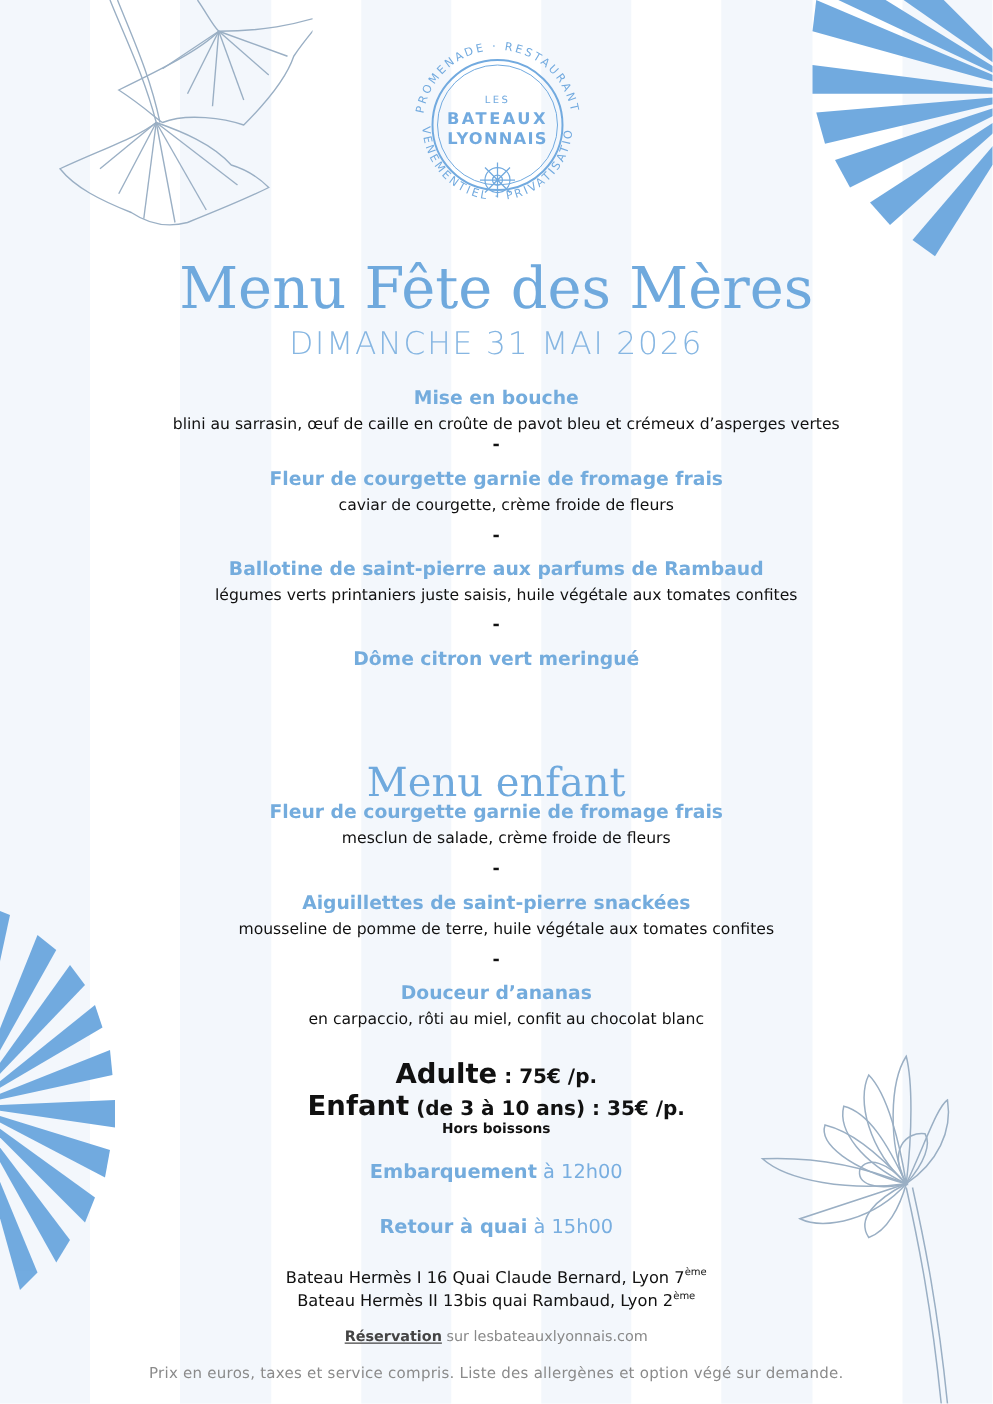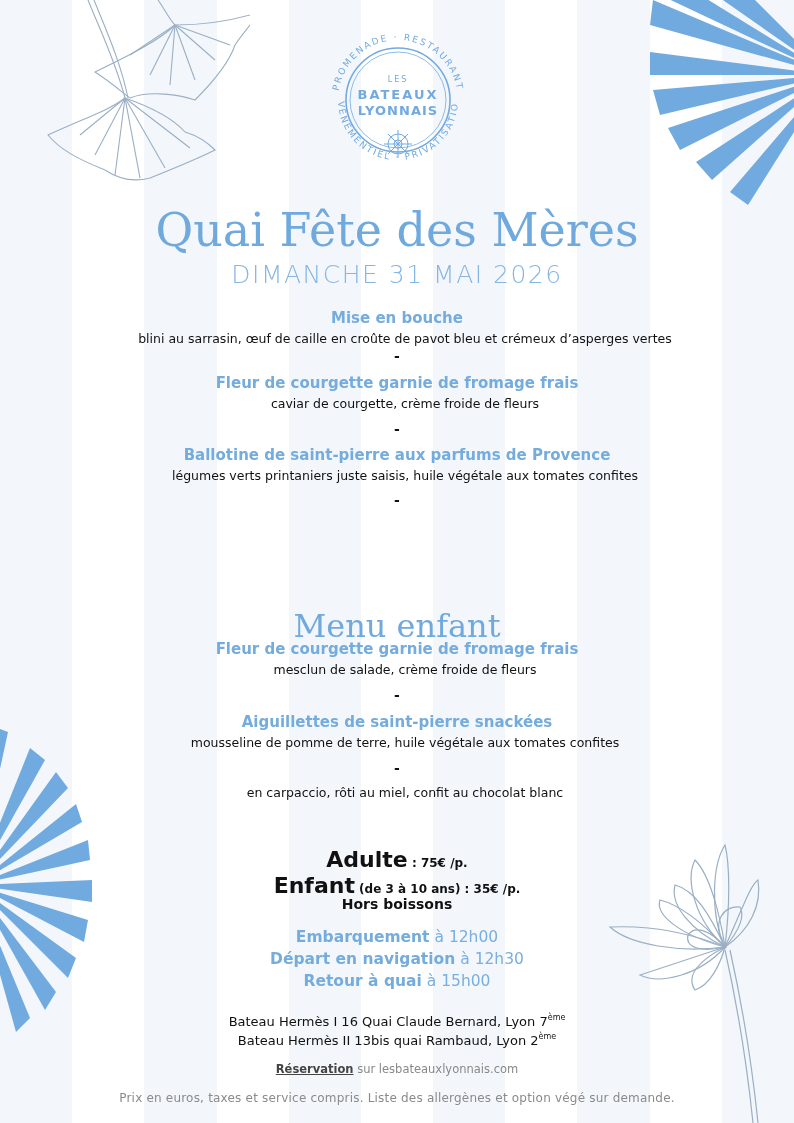--- a/index.html
+++ b/index.html
@@ -12,22 +12,22 @@
   .logo { position:absolute; left:316px; top:18px; width:164px; height:164px; }
   .title { position:absolute; left:0; right:0; top:199px; font-family:"DejaVu Serif", serif; font-size:46px; color:#6fa9dd; letter-spacing:0px; font-weight:normal; line-height:62px; }
   .date { position:absolute; left:0; right:0; top:260px; font-family:"DejaVu Sans", sans-serif; font-size:25px; color:#86b6e2; letter-spacing:1.5px; font-weight:300; }
   .course { position:absolute; left:0; right:0; }
   .dish-name { font-family:"DejaVu Sans", sans-serif; font-weight:bold; color:#74acdd; font-size:15px; line-height:22px; }
   .dish-desc { font-family:"DejaVu Sans", sans-serif; color:#111; font-size:12.5px; line-height:20px;padding-left:16px; }
   .sep { position:absolute; left:0; right:0; font-family:"DejaVu Sans", sans-serif; font-weight:bold; color:#111; font-size:14px; line-height:14px; }
   .subtitle { position:absolute; left:0; right:0; top:604px; font-family:"DejaVu Serif", serif; font-size:32px; color:#6fa9dd; line-height:44px; }
   .price { position:absolute; left:0; right:0; color:#111; font-family:"DejaVu Sans", sans-serif; }
   .price .big { font-size:22px; font-weight:bold; }
-  .price .small { font-size:12px; font-weight:bold; }
-  .hors { position:absolute; left:0; right:0; top:896px; font-size:14px; font-weight:bold; color:#111; }
+  .price .small { font-size:16px; font-weight:bold; }
+  .hors { position:absolute; left:0; right:0; top:896px; font-size:11px; font-weight:bold; color:#111; }
   .sched { position:absolute; left:0; right:0; font-size:15.5px; color:#78aee0; line-height:21px; }
   .sched b { color:#74acdd; }
   .addr { position:absolute; left:0; right:0; font-size:13px; color:#111; line-height:19px; }
   .addr b { font-weight:normal; }
   .addr sup { font-size:8px; vertical-align:6px; }
   .resa { position:absolute; left:0; right:0; top:1062px; font-size:11.5px; color:#888; }
   .resa b { color:#444; font-weight:bold;text-decoration:underline; }
   .foot { position:absolute; left:0; right:0; top:1091px; font-size:12px; color:#8a8a8a; letter-spacing:0.2px; }
 </style>
 </head>
@@ -132,76 +132,75 @@
     <text x="82" y="64" text-anchor="middle" font-family="DejaVu Sans, sans-serif" font-size="8" fill="#72aadf" letter-spacing="2">LES</text>
     <text x="82" y="81" text-anchor="middle" font-family="DejaVu Sans, sans-serif" font-weight="bold" font-size="13" fill="#72aadf" letter-spacing="2">BATEAUX</text>
     <text x="82" y="97" text-anchor="middle" font-family="DejaVu Sans, sans-serif" font-weight="bold" font-size="13" fill="#72aadf" letter-spacing="1">LYONNAIS</text>
     <g fill="none" stroke="#72aadf" stroke-width="1">
       <circle cx="82" cy="126" r="10"></circle>
       <circle cx="82" cy="126" r="4"></circle>
       <path d="M82,112 L82,140 M68,126 L96,126 M72,116 L92,136 M92,116 L72,136"></path>
     </g>
   </svg>
 
-  <div class="title">Quai Fête des Mères</div>
+  <div class="title">Menu Fête des Mères</div>
   <div class="date">DIMANCHE 31 MAI 2026</div>
 
   <div class="course" style="top:307px">
     <div class="dish-name">Mise en bouche</div>
     <div class="dish-desc">blini au sarrasin, œuf de caille en croûte de pavot bleu et crémeux d’asperges vertes</div>
   </div>
   <div class="sep" style="top:349px">-</div>
 
   <div class="course" style="top:372px">
     <div class="dish-name">Fleur de courgette garnie de fromage frais</div>
     <div class="dish-desc">caviar de courgette, crème froide de fleurs</div>
   </div>
   <div class="sep" style="top:422px">-</div>
 
   <div class="course" style="top:444px">
-    <div class="dish-name">Ballotine de saint-pierre aux parfums de Provence</div>
+    <div class="dish-name">Ballotine de saint-pierre aux parfums de Rambaud</div>
     <div class="dish-desc">légumes verts printaniers juste saisis, huile végétale aux tomates confites</div>
   </div>
   <div class="sep" style="top:493px">-</div>
 
   <div class="course" style="top:516px">
+    <div class="dish-name">Dôme citron vert meringué</div>
   </div>
 
   <div class="subtitle">Menu enfant</div>
 
   <div class="course" style="top:638px">
     <div class="dish-name">Fleur de courgette garnie de fromage frais</div>
     <div class="dish-desc">mesclun de salade, crème froide de fleurs</div>
   </div>
   <div class="sep" style="top:688px">-</div>
 
   <div class="course" style="top:711px">
     <div class="dish-name">Aiguillettes de saint-pierre snackées</div>
     <div class="dish-desc">mousseline de pomme de terre, huile végétale aux tomates confites</div>
   </div>
   <div class="sep" style="top:761px">-</div>
 
   <div class="course" style="top:783px">
+    <div class="dish-name">Douceur d’ananas</div>
     <div class="dish-desc">en carpaccio, rôti au miel, confit au chocolat blanc</div>
   </div>
 
   <div class="price" style="top:847px">
     <span class="big">Adulte</span><span class="small"> : 75€ /p.</span>
   </div>
   <div class="price" style="top:873px">
     <span class="big">Enfant</span><span class="small"> (de 3 à 10 ans) : 35€ /p.</span>
   </div>
   <div class="hors">Hors boissons</div>
 
   <div class="sched" style="top:927px">
     <b>Embarquement</b><span> à 12h00</span>
   </div>
-  <div class="sched" style="top:949px">
-    <b>Départ en navigation</b><span> à 12h30</span>
-  </div>
   <div class="sched" style="top:971px">
     <b>Retour à quai</b><span> à 15h00</span>
   </div>
 
   <div class="addr" style="top:1008px">
     <b>Bateau Hermès I</b><span> 16 Quai Claude Bernard, Lyon 7</span><sup>ème</sup>
   </div>
   <div class="addr" style="top:1027px">
     <b>Bateau Hermès II</b><span> 13bis quai Rambaud, Lyon 2</span><sup>ème</sup>
   </div>

